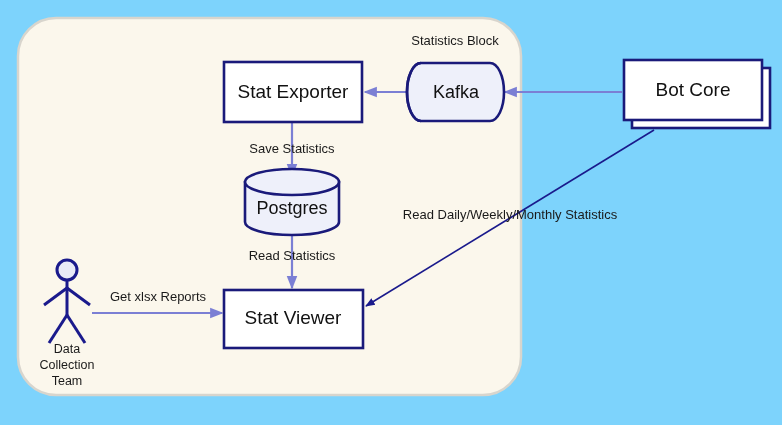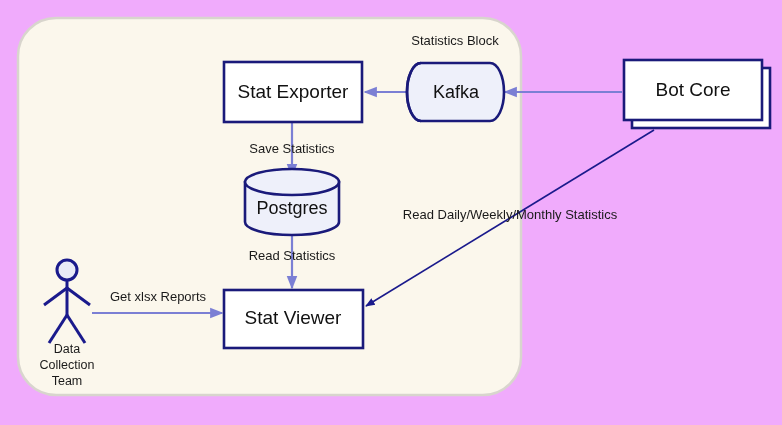--- a/index.html
+++ b/index.html
@@ -8,21 +8,21 @@
     padding: 0;
     background: #ffffff;
   }
   body {
     font-family: "Liberation Sans", sans-serif;
   }
   #diagram-root {
     position: relative;
     width: 782px;
     height: 425px;
-    background: #f0abfc;
+    background: #7dd3fc;
     overflow: hidden;
   }
   #diagram-svg {
     position: absolute;
     left: 0;
     top: 0;
     width: 782px;
     height: 425px;
     display: block;
   }

